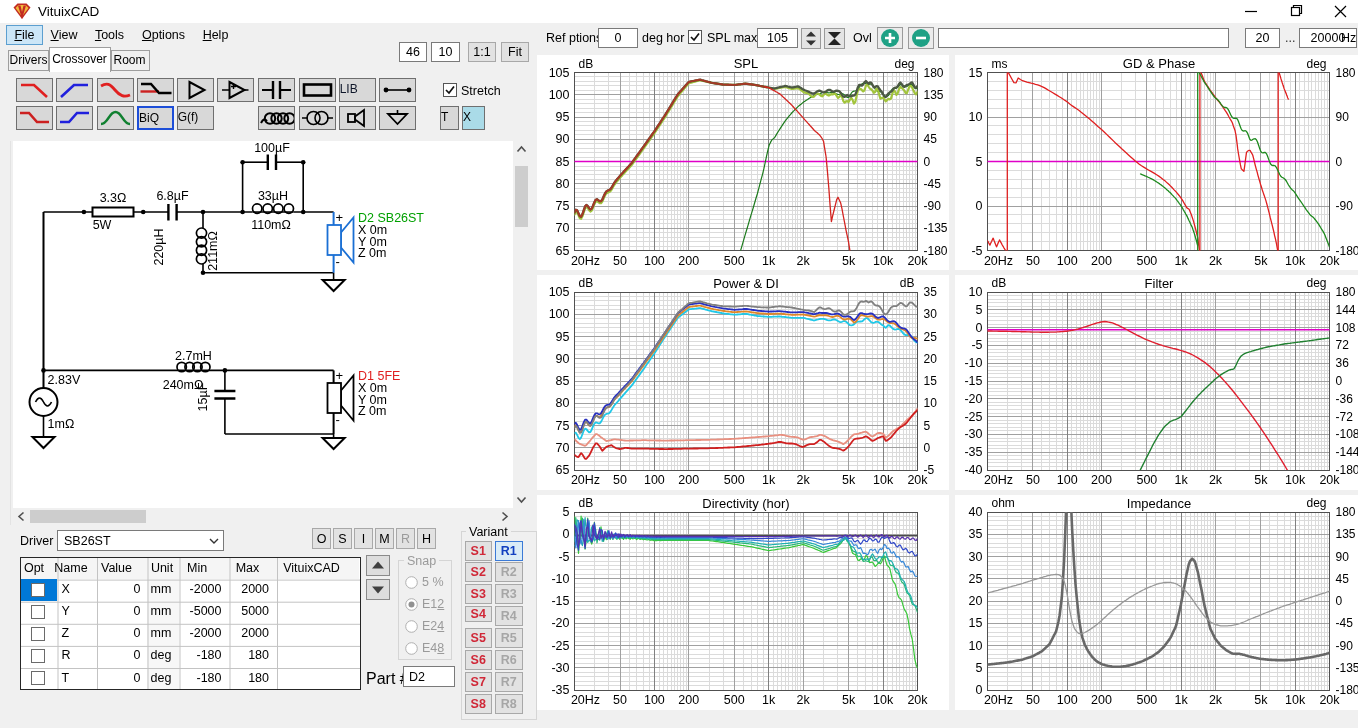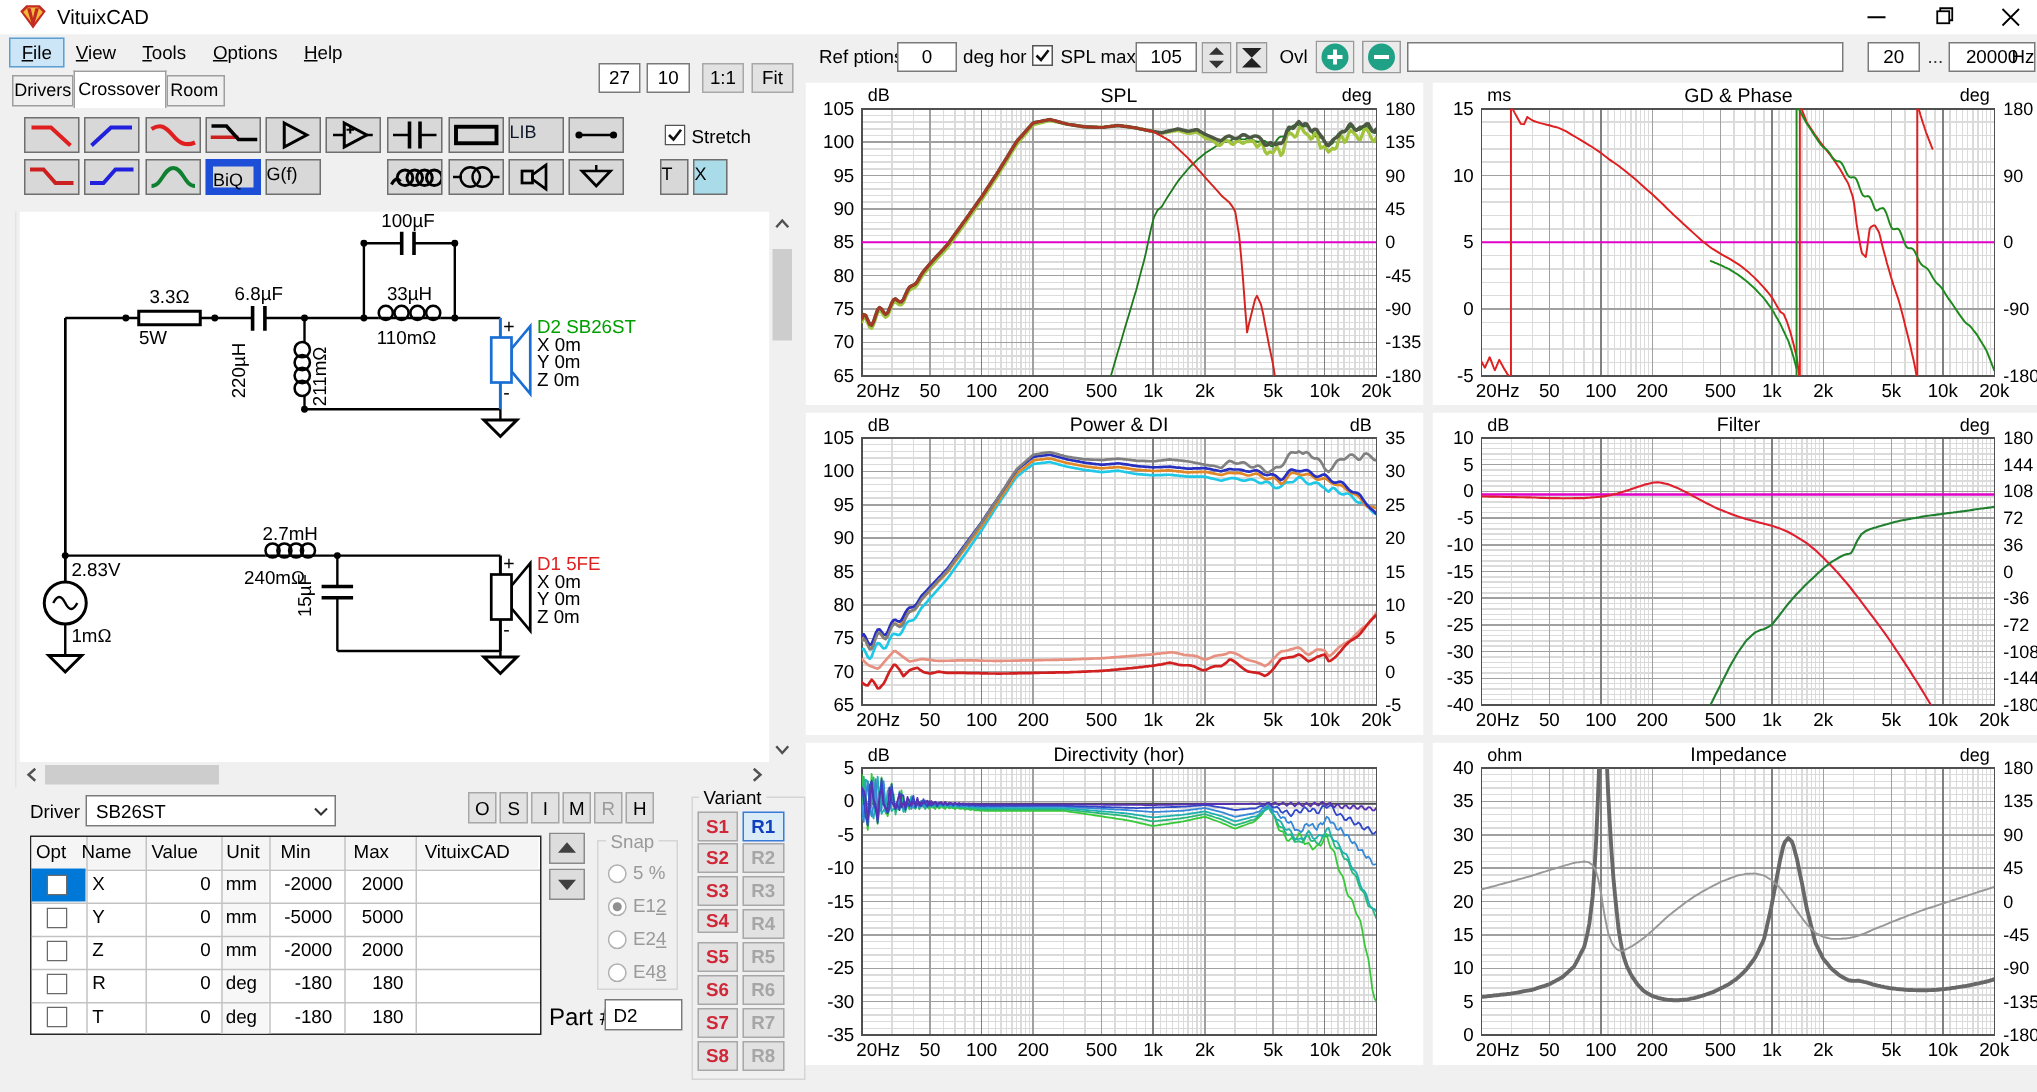--- a/index.html
+++ b/index.html
@@ -27,21 +27,21 @@
 <div class="lbl" style="left:64px;top:27.5px;transform:translateX(-50%);font-size:12.5px"><span style="text-decoration:underline">V</span>iew</div>
 <div class="lbl" style="left:109.5px;top:27.5px;transform:translateX(-50%);font-size:12.5px"><span style="text-decoration:underline">T</span>ools</div>
 <div class="lbl" style="left:163.5px;top:27.5px;transform:translateX(-50%);font-size:12.5px"><span style="text-decoration:underline">O</span>ptions</div>
 <div class="lbl" style="left:215.5px;top:27.5px;transform:translateX(-50%);font-size:12.5px"><span style="text-decoration:underline">H</span>elp</div>
 <div class="abs" style="left:8px;top:49.5px;width:41px;height:21.5px;background:#f0f0f0;border:1px solid #9e9e9e"></div>
 <div class="abs" style="left:110.5px;top:49.5px;width:39.5px;height:21.5px;background:#f0f0f0;border:1px solid #9e9e9e"></div>
 <div class="abs" style="left:48.5px;top:47px;width:62px;height:24.5px;background:#ffffff;border:1px solid #9e9e9e;border-bottom:none"></div>
 <div class="lbl" style="left:28.5px;top:53px;font-size:12px;transform:translateX(-50%)">Drivers</div>
 <div class="lbl" style="left:79.5px;top:51.5px;font-size:12px;transform:translateX(-50%)">Crossover</div>
 <div class="lbl" style="left:129.5px;top:53px;font-size:12px;transform:translateX(-50%)">Room</div>
-<div class="fld" style="left:399px;top:42px;width:28px;height:20px">27</div>
+<div class="fld" style="left:399px;top:42px;width:28px;height:20px">46</div>
 <div class="fld" style="left:431px;top:42px;width:29px;height:20px">10</div>
 <div class="btn2" style="left:468px;top:42px;width:28px;height:20px">1:1</div>
 <div class="btn2" style="left:501px;top:42px;width:28px;height:20px">Fit</div>
 <div class="lbl" style="left:546px;top:31px">Ref ptions</div>
 <div class="fld" style="left:598px;top:28px;width:40px;height:20px">0</div>
 <div class="lbl" style="left:642px;top:31px">deg hor</div>
 <svg class="abs" style="left:688px;top:30px" width="14" height="14">
 <rect x="0.5" y="0.5" width="13" height="13" fill="#fff" stroke="#555"></rect>
 <path d="M3 7 L6 10 L11 3.5" fill="none" stroke="#111" stroke-width="1.7"></path>
 </svg>
@@ -138,21 +138,21 @@
 <div class="abs" style="left:56px;top:106px;width:37px;height:24px;background:#d8d8d8;border:1px solid #6f6f6f">
     <svg width="35" height="22" style="display:block">
       <path d="M3 15 L12 15 L20 6 L32 6" fill="none" stroke="#2020dd" stroke-width="2.6"></path>
     </svg>
   </div>
 <div class="abs" style="left:96.5px;top:106px;width:37px;height:24px;background:#d8d8d8;border:1px solid #6f6f6f">
     <svg width="35" height="22" style="display:block">
       <path d="M3 17 C10 17, 11 5, 17.5 5 C24 5, 25 17, 32 17" fill="none" stroke="#108030" stroke-width="2.6"></path>
     </svg>
   </div>
-<div class="abs" style="left:137px;top:106px;width:37px;height:24px;background:#d8d8d8;border:5px solid #1d4ed8"><span style="font-size:12px;color:#000">BiQ</span></div>
+<div class="abs" style="left:137px;top:106px;width:37px;height:24px;background:#d8d8d8;border:2px solid #1d4ed8"><span style="font-size:12px;color:#000">BiQ</span></div>
 <div class="abs" style="left:176.7px;top:106px;width:37px;height:24px;background:#d8d8d8;border:1px solid #6f6f6f"><span style="font-size:12px;color:#000">G(f)</span></div>
 <div class="abs" style="left:257.7px;top:106px;width:37px;height:24px;background:#d8d8d8;border:1px solid #6f6f6f">
     <svg width="35" height="22" style="display:block">
       <path d="M2 16 q3 -6 6 -2" stroke="#000" stroke-width="2" fill="none"></path>
       <circle cx="11" cy="11.5" r="5.2" fill="none" stroke="#000" stroke-width="2"></circle>
       <circle cx="17.5" cy="11.5" r="5.2" fill="none" stroke="#000" stroke-width="2"></circle>
       <circle cx="24" cy="11.5" r="5.2" fill="none" stroke="#000" stroke-width="2"></circle>
       <circle cx="30.5" cy="11.5" r="5.2" fill="none" stroke="#000" stroke-width="2"></circle>
     </svg>
   </div>

